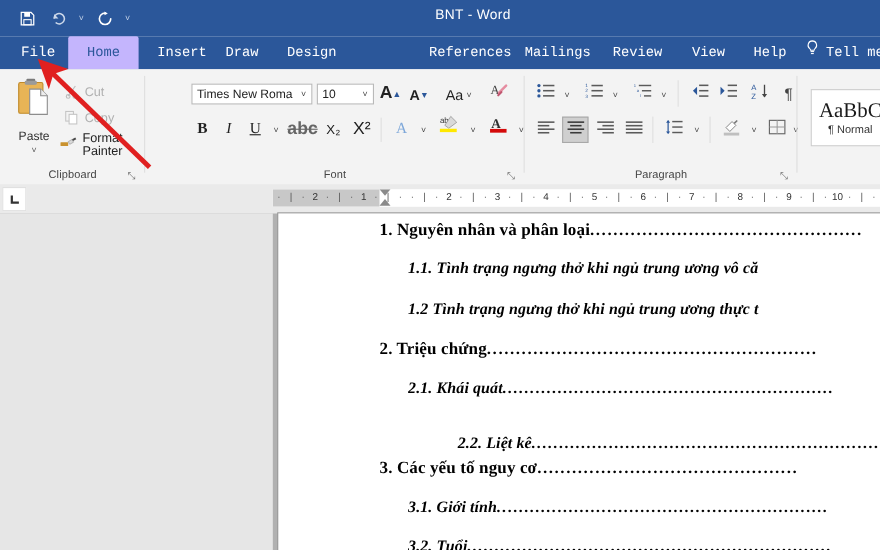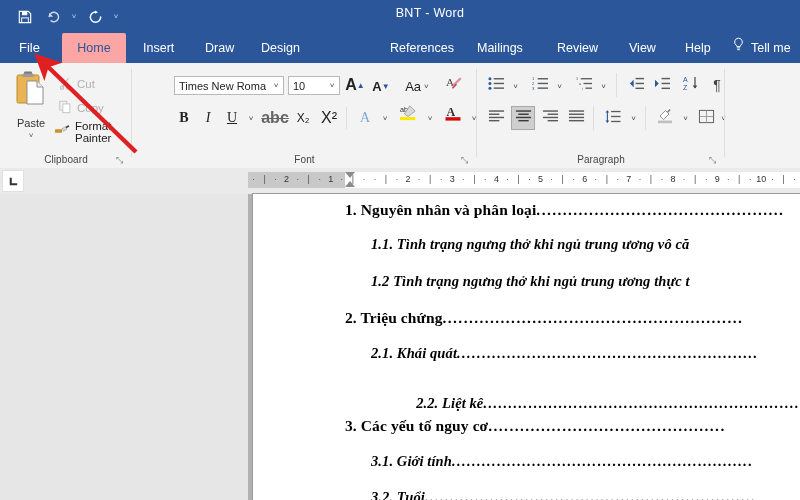--- a/index.html
+++ b/index.html
@@ -28,29 +28,30 @@
   .doc-title{
     position:absolute;left:0;top:6px;width:800px;text-align:center;
     color:#ffffff;font-size:12.5px;letter-spacing:.3px;
     padding-left:60px;box-sizing:border-box;
   }
 
   
   .tabstrip{
     position:absolute;left:0;top:33px;width:800px;height:30px;
     background:#2b579a;
+    font-family:Liberation Mono, monospace;
   }
   .tab{
     position:absolute;top:0;height:30px;line-height:30px;
     color:#ffffff;font-size:12.5px;padding:0 9px;box-sizing:border-box;
     white-space:nowrap;cursor:default;
   }
   .tab.file{font-size:13px;}
   .tab.active{
-    background:#fca5a5;color:#2b579a;font-weight:400;
+    background:#c4b5fd;color:#2b579a;font-weight:400;
     border-radius:2px 2px 0 0;
   }
   .tellme{
     position:absolute;top:0;height:30px;line-height:30px;color:#ffffff;
     font-size:12.5px;white-space:nowrap;display:flex;align-items:center;gap:6px;
   }
 
   
   .ribbon{
     position:absolute;left:0;top:63px;width:800px;height:105px;
@@ -525,20 +526,26 @@
       </div>
       <div class="ico-btn" style="left:240px;top:45px;width:13px;">
         <span class="mini-caret">˅</span>
       </div>
 
       <div class="group-label">Paragraph</div>
       <div class="dlg-launcher" style="right:6px;">⤡</div>
       <div class="group-sep" style="right:0;"></div>
     </div>
 
+    <div class="group" style="left:725px;width:75px;">
+      <div class="style-card" style="left:12px;top:18px;width:72px;height:52px;">
+        <div class="style-preview">AaBbC</div>
+        <div class="style-name">¶ Normal</div>
+      </div>
+    </div>
   </div>
 
   <div class="rulerbar">
     <div class="tabsel">
       <svg width="11" height="11" viewBox="0 0 12 12">
         <path d="M3 2 L3 9 L10 9" stroke="#333" stroke-width="2.2" fill="none"></path>
       </svg>
     </div>
     <div class="ruler">
       <div class="margin" style="left:0;width:97px;"></div>

